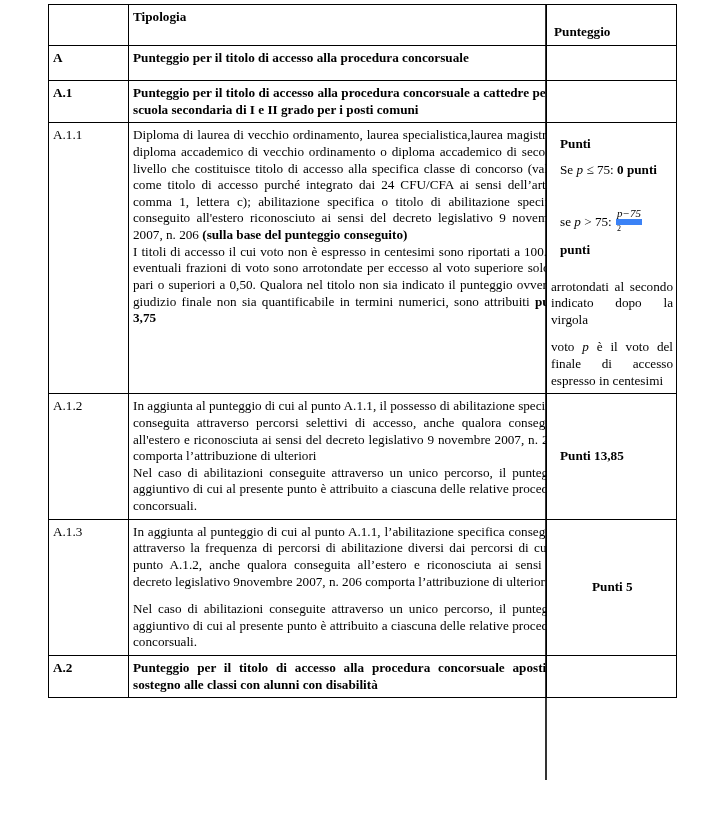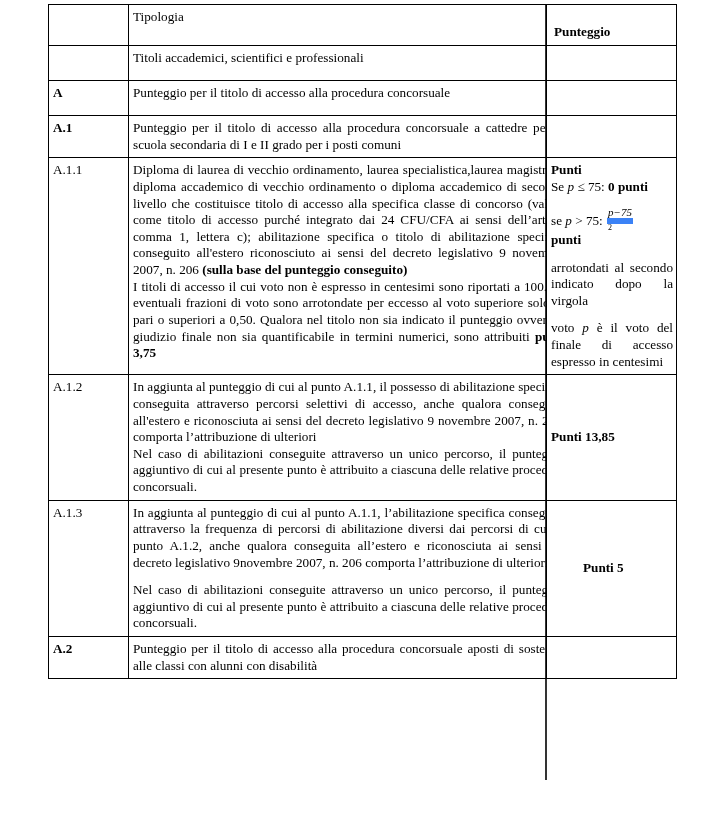--- a/index.html
+++ b/index.html
@@ -52,21 +52,21 @@
     font-size: 13.2px;
   }
   .code.bold { font-weight: bold; }
 
   
   .type {
     text-align: justify;
     text-justify: inter-word;
     hyphens: none;
   }
-  .type.bold { font-weight: normal; }
+  .type.bold { font-weight: bold; }
 
   
   .p { margin: 0; }
   .p + .p { margin-top: 0; }
   .p.gap { margin-top: 11px; }
 
   
   .overflow-cell {
     overflow: visible;
   }
@@ -81,21 +81,21 @@
     font-size: 12.4px;
     line-height: 1.3;
     position: relative;
     z-index: 3;
     background: transparent;
   }
   .score .bold { font-weight: bold; }
   .score-head {
     font-weight: bold;
   }
-  .score .line { margin: 0; white-space: nowrap; }
+  .score .line { margin: 9px; white-space: nowrap; }
   .score .wrapline { margin: 0; text-align: justify; }
   .score .spacer { height: 11px; }
 
   
   .var {
     font-style: italic;
     font-family: "Liberation Serif", "DejaVu Serif", serif;
   }
 
   
@@ -143,25 +143,20 @@
       <col class="c-score">
     </colgroup>
     <tbody>
 
       <tr>
         <td class="code" style="height:32px;"></td>
         <td class="type bold">Tipologia</td>
         <td class="score score-head" style="vertical-align:bottom;padding-left:7px;">Punteggio</td>
       </tr>
 
-      <tr>
-        <td class="code" style="height:26px;"></td>
-        <td class="type bold">Titoli accademici, scientifici e professionali</td>
-        <td class="score"></td>
-      </tr>
 
       <tr>
         <td class="code bold" style="height:26px;">A</td>
         <td class="type bold">Punteggio per il titolo di accesso alla procedura concorsuale</td>
         <td class="score"></td>
       </tr>
 
       <tr>
         <td class="code bold">A.1</td>
         <td class="type bold overflow-cell">

